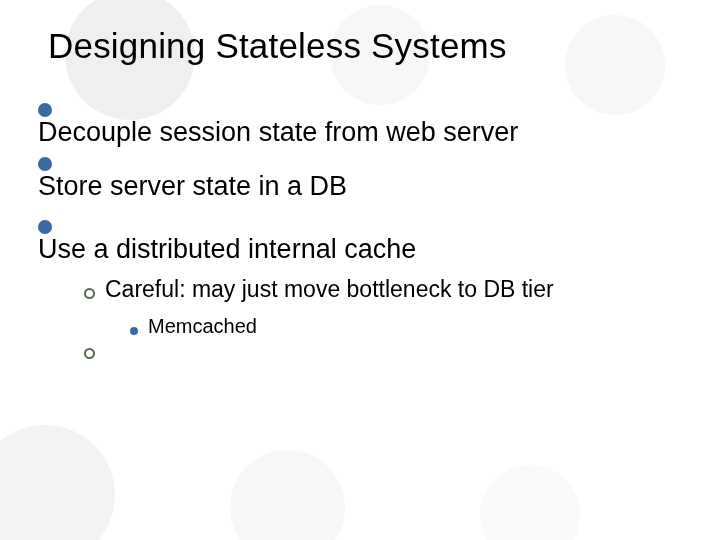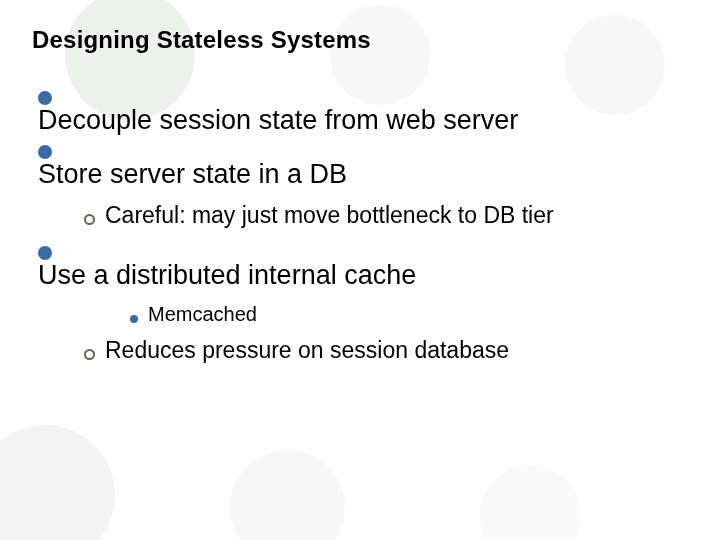--- a/index.html
+++ b/index.html
@@ -26,23 +26,23 @@
   .c5 { width: 115px; height: 115px; background: #f6f7f6; left: 230px; bottom: -25px; }
   .c6 { width: 100px; height: 100px; background: #f9faf9; left: 480px; bottom: -25px; }
 
   .slide {
     position: relative;
     z-index: 1;
     padding: 26px 32px 0 32px;
     box-sizing: border-box;
   }
   .title {
-    font-size: 24px;
-    font-weight: 700;
-    margin: 0 0 34px 0;
+    font-size: 35px;
+    font-weight: 400;
+    margin: 0 0 34px 16px;
     letter-spacing: 0.2px;
   }
   .row {
     display: flex;
     align-items: baseline;
   }
   .disc, .ring {
     flex: 0 0 auto;
     display: inline-block;
     border-radius: 50%;
@@ -81,33 +81,32 @@
   <div class="row lvl1">
     <span class="disc big"></span>
     <span class="t1">Decouple session state from web server</span>
   </div>
 
   <div class="row lvl1">
     <span class="disc big"></span>
     <span class="t1">Store server state in a DB</span>
   </div>
 
+  <div class="row lvl1 gap-md">
+    <span class="disc big"></span>
+    <span class="t1">Use a distributed internal cache</span>
+  </div>
+
   <div class="row lvl2 gap-sm">
     <span class="ring"></span>
     <span class="t2">Careful: may just move bottleneck to DB tier</span>
-  </div>
-
-  <div class="row lvl1 gap-md">
-    <span class="disc big"></span>
-    <span class="t1">Use a distributed internal cache</span>
   </div>
 
   <div class="row lvl3 gap-sm">
     <span class="disc small"></span>
     <span class="t3">Memcached</span>
   </div>
 
   <div class="row lvl2 gap-sm">
     <span class="ring"></span>
-    <span class="t2">Reduces pressure on session database</span>
   </div>
 
 </div>
 
 </body></html>

